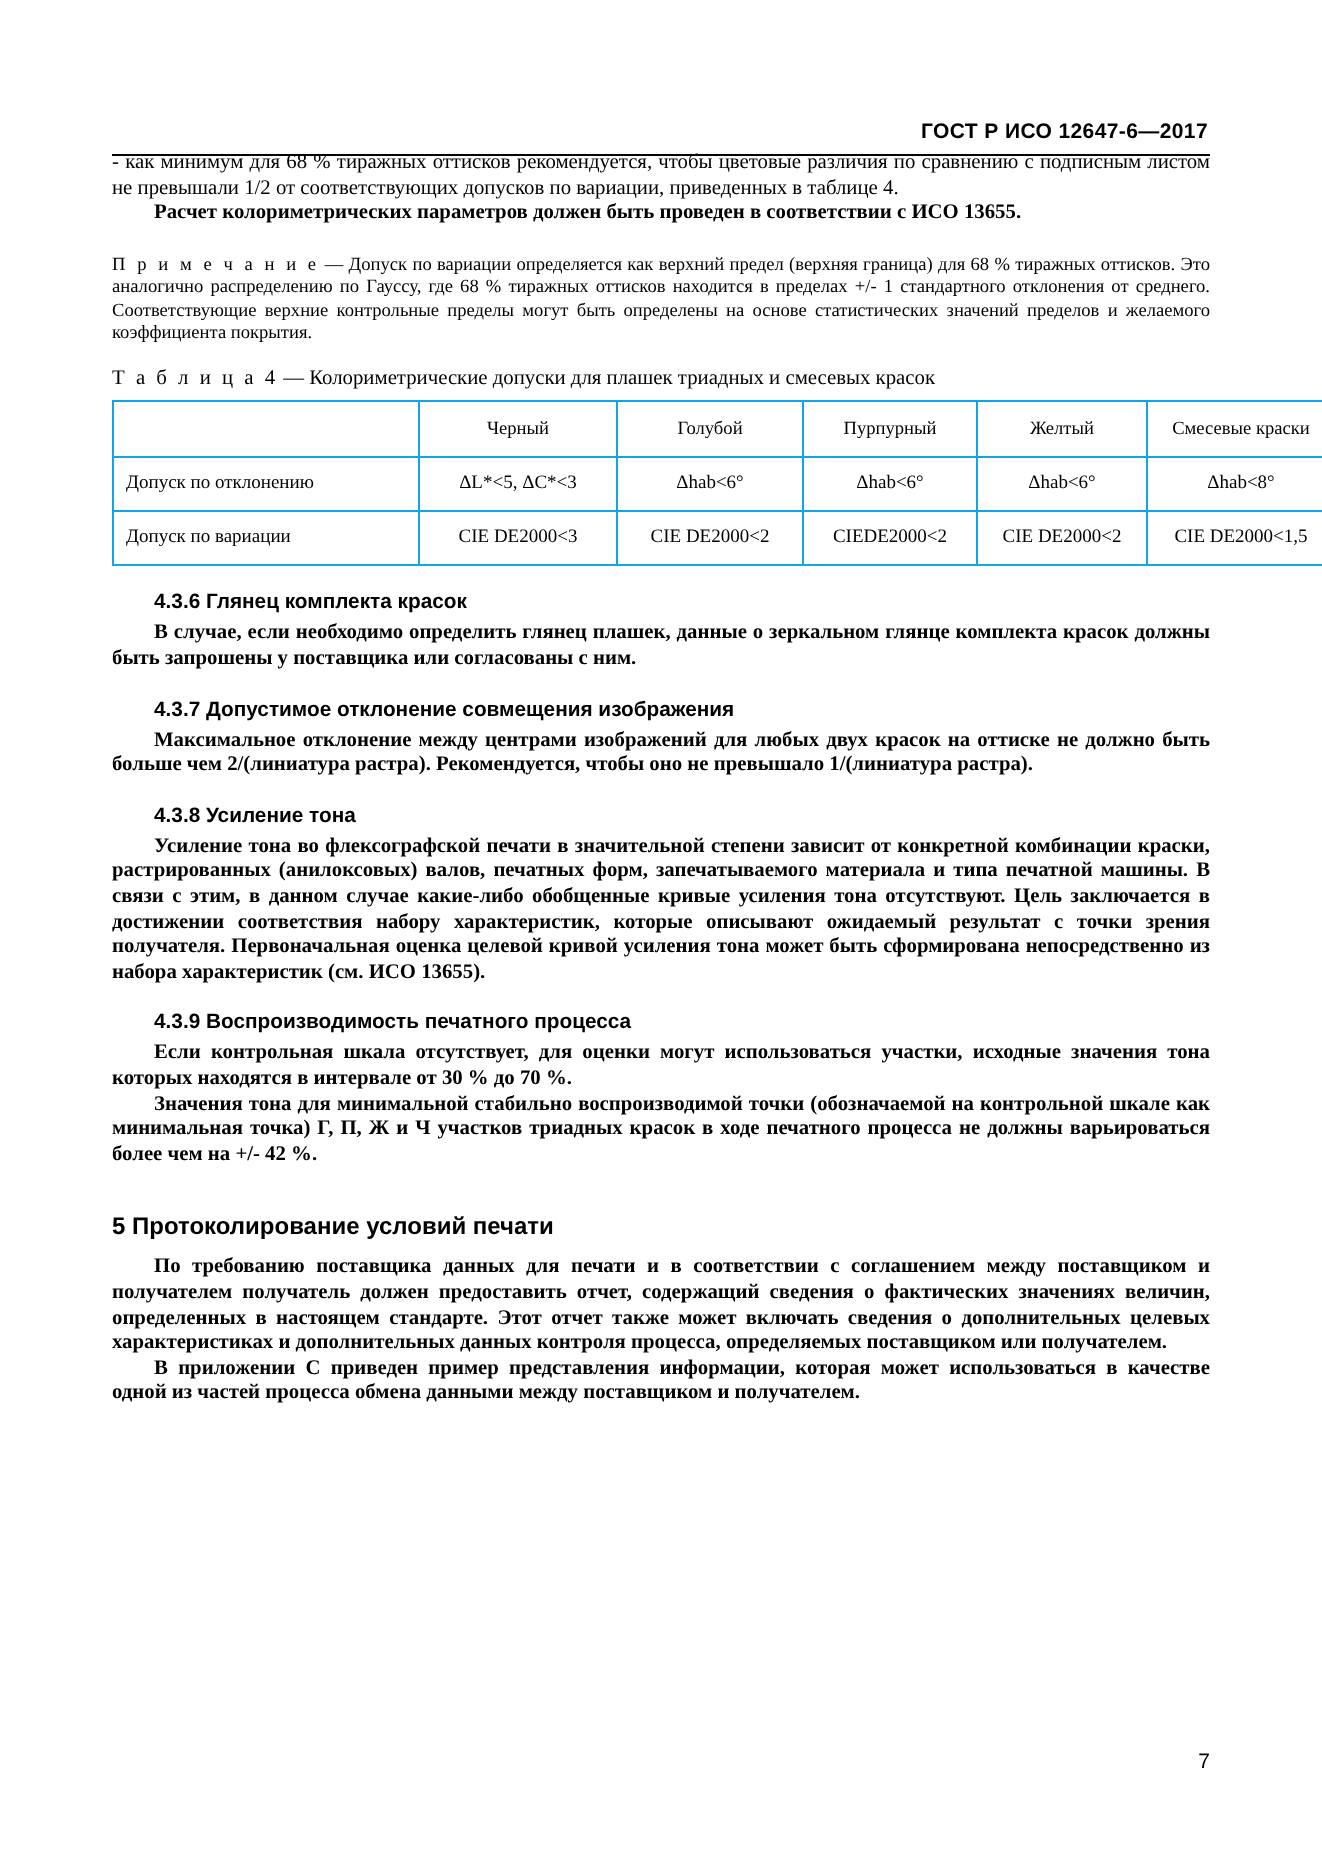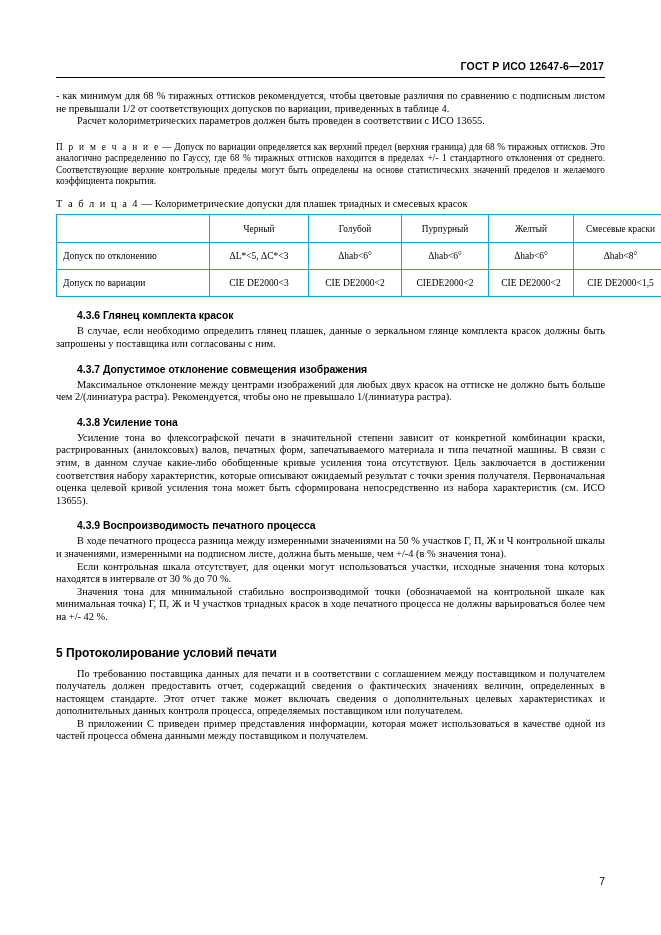--- a/index.html
+++ b/index.html
@@ -34,32 +34,33 @@
   .header-rule {
     position: absolute;
     top: 77px;
     left: 56px;
     right: 56px;
     height: 1px;
     background: #000000;
   }
   .content {
     position: absolute;
-    top: 90px;
+    top: 76px;
     left: 56px;
     width: 549px;
   }
   p {
     margin: 0 0 0 0;
     font-size: 10.4px;
     line-height: 12.6px;
     text-align: justify;
   }
   p.ind {
     text-indent: 21px;
+    font-weight: bold;
   }
   .spaced {
     letter-spacing: 1.6px;
   }
   .small-note {
     font-size: 9.3px;
     line-height: 11.4px;
     text-align: justify;
   }
   .table-caption {
@@ -173,21 +174,20 @@
     <h4 class="clause">4.3.6 Глянец комплекта красок</h4>
     <p class="ind">В случае, если необходимо определить глянец плашек, данные о зеркальном глянце комплекта красок должны быть запрошены у поставщика или согласованы с ним.</p>
 
     <h4 class="clause">4.3.7 Допустимое отклонение совмещения изображения</h4>
     <p class="ind">Максимальное отклонение между центрами изображений для любых двух красок на оттиске не должно быть больше чем 2/(линиатура растра). Рекомендуется, чтобы оно не превышало 1/(линиатура растра).</p>
 
     <h4 class="clause">4.3.8 Усиление тона</h4>
     <p class="ind">Усиление тона во флексографской печати в значительной степени зависит от конкретной комбинации краски, растрированных (анилоксовых) валов, печатных форм, запечатываемого материала и типа печатной машины. В связи с этим, в данном случае какие-либо обобщенные кривые усиления тона отсутствуют. Цель заключается в достижении соответствия набору характеристик, которые описывают ожидаемый результат с точки зрения получателя. Первоначальная оценка целевой кривой усиления тона может быть сформирована непосредственно из набора характеристик (см. ИСО 13655).</p>
 
     <h4 class="clause">4.3.9 Воспроизводимость печатного процесса</h4>
-    <p class="ind">В ходе печатного процесса разница между измеренными значениями на 50 % участков Г, П, Ж и Ч контрольной шкалы и значениями, измеренными на подписном листе, должна быть меньше, чем +/-4 (в % значения тона).</p>
     <p class="ind">Если контрольная шкала отсутствует, для оценки могут использоваться участки, исходные значения тона которых находятся в интервале от 30 % до 70 %.</p>
     <p class="ind">Значения тона для минимальной стабильно воспроизводимой точки (обозначаемой на контрольной шкале как минимальная точка) Г, П, Ж и Ч участков триадных красок в ходе печатного процесса не должны варьироваться более чем на +/- 42 %.</p>
 
     <h3 class="section">5 Протоколирование условий печати</h3>
     <p class="ind">По требованию поставщика данных для печати и в соответствии с соглашением между поставщиком и получателем получатель должен предоставить отчет, содержащий сведения о фактических значениях величин, определенных в настоящем стандарте. Этот отчет также может включать сведения о дополнительных целевых характеристиках и дополнительных данных контроля процесса, определяемых поставщиком или получателем.</p>
     <p class="ind">В приложении С приведен пример представления информации, которая может использоваться в качестве одной из частей процесса обмена данными между поставщиком и получателем.</p>
 
   </div>
 
   <div class="pagenum">7</div>

